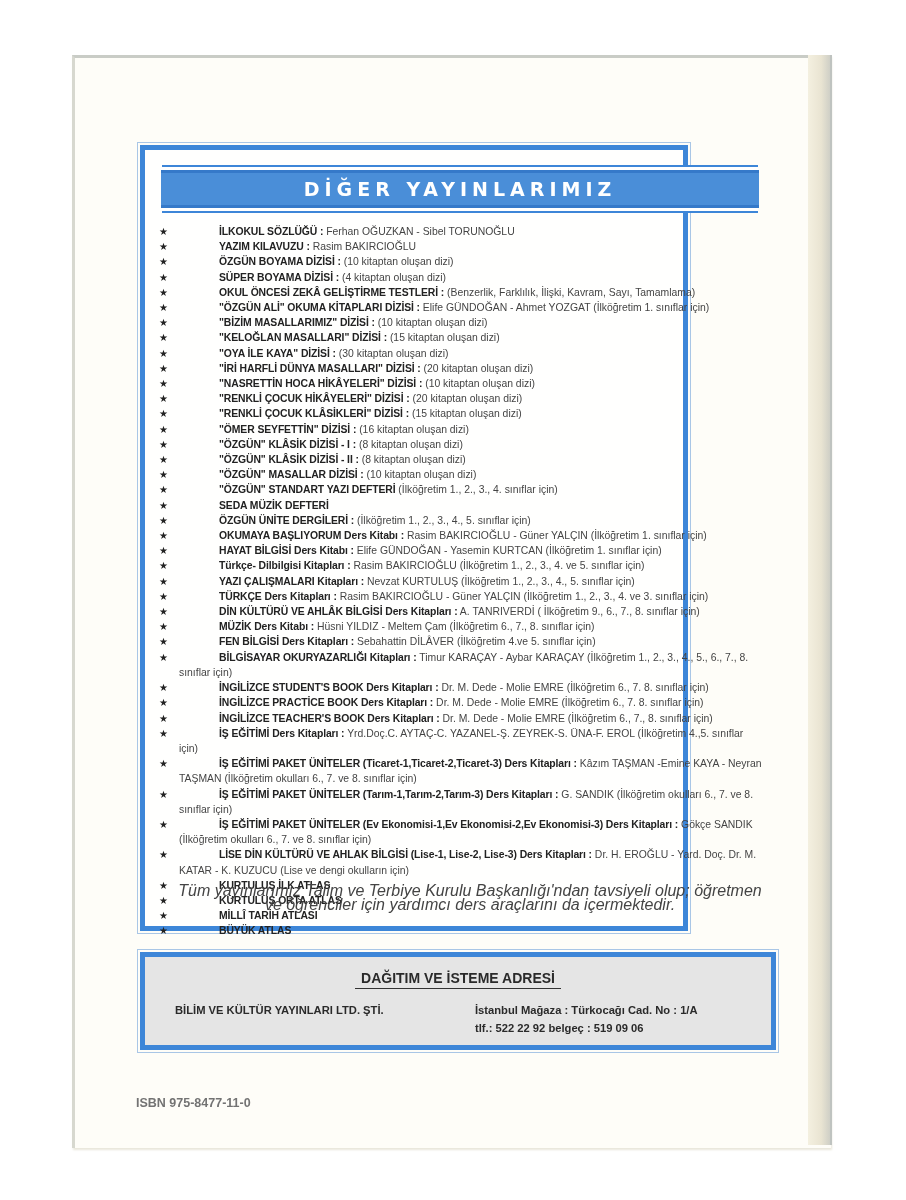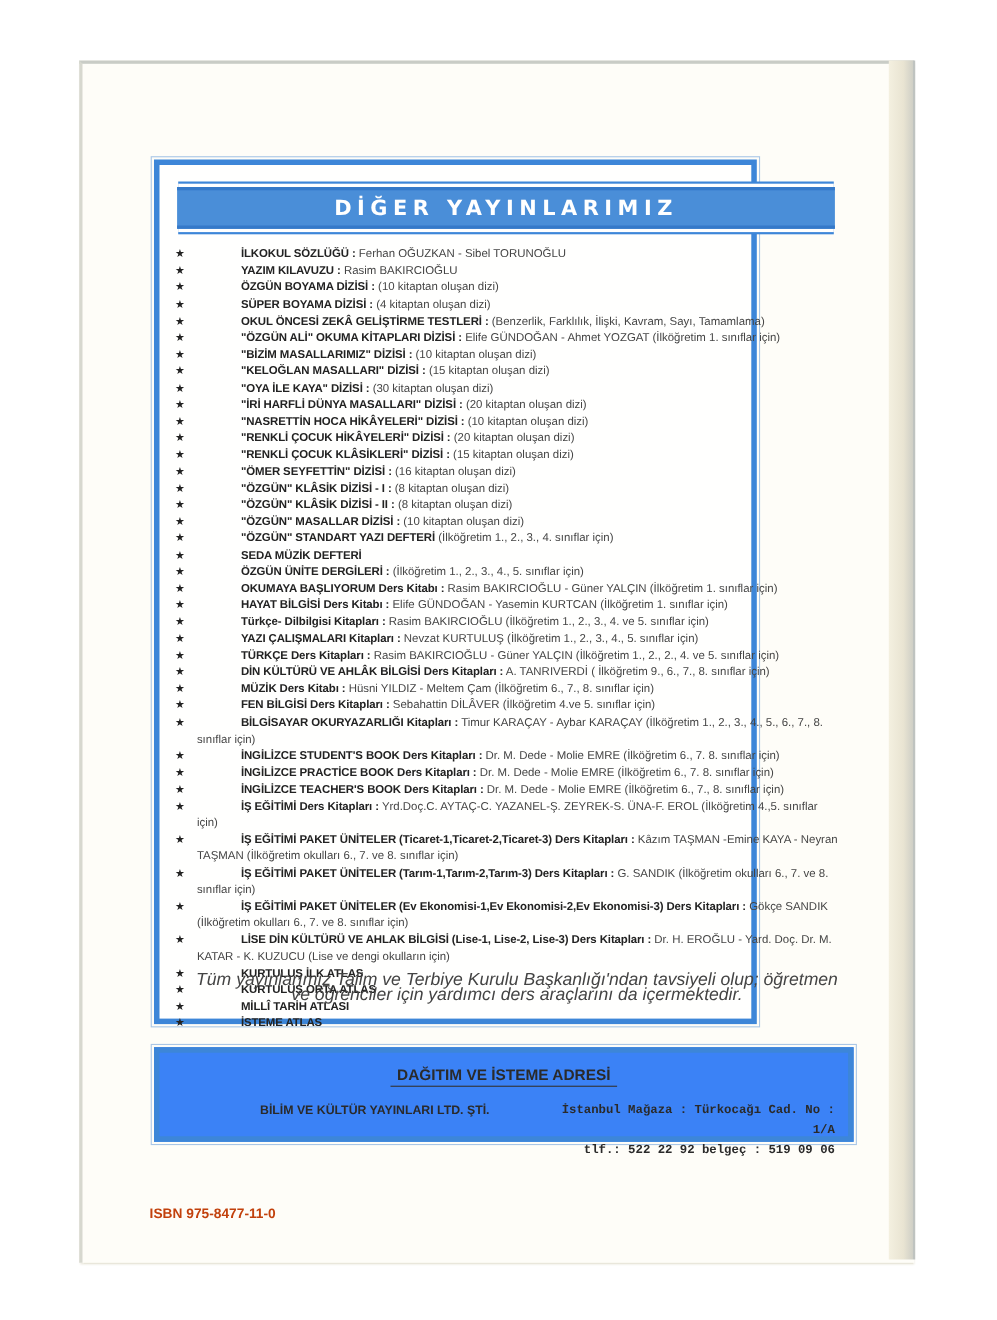--- a/index.html
+++ b/index.html
@@ -9,27 +9,27 @@
   .box1{position:absolute;left:140px;top:145px;width:548px;height:786px;border:5px solid #3d86d8;outline:1px solid #a9c6e6;outline-offset:2px;background:#fffffe;box-sizing:border-box;}
   .banner{position:absolute;left:16px;top:20px;width:598px;height:38px;background:#4a8ed8;border-top:3px solid #3579c9;border-bottom:3px solid #3579c9;box-sizing:border-box;box-shadow:0 -4px 0 -1px #ffffff,0 -6px 0 -1px #3d86d8,0 4px 0 -1px #ffffff,0 6px 0 -1px #3d86d8;}
   .banner-title{color:#fff;font-weight:bold;font-size:19px;letter-spacing:5px;text-align:center;line-height:32px;font-family:"DejaVu Sans",sans-serif;}
   .list{position:absolute;left:14px;top:74px;width:605px;margin:0;padding:0;list-style:none;}
   .item{display:flex;font-size:10.4px;line-height:15.2px;color:#3a3a3a;}
   .star{width:20px;flex:0 0 20px;font-size:10px;color:#222;}
   .txt{flex:1;font-family:"Liberation Sans",sans-serif;}
   .b{font-weight:bold;color:#222;font-family:Liberation Sans, sans-serif;letter-spacing:-0.1px;margin-left:40px;}
   .n{font-family:"Liberation Sans",sans-serif;color:#444;transform:scaleX(0.92);}
   .note{position:absolute;left:30px;top:734px;width:590px;text-align:center;font-style:italic;font-size:16px;line-height:14px;color:#444;}
-  .box2{position:absolute;left:140px;top:952px;width:636px;height:86px;border:5px solid #3d86d8;outline:1px solid #a9c6e6;outline-offset:2px;background:#3b82f6;box-sizing:border-box;}
+  .box2{position:absolute;left:140px;top:952px;width:636px;height:98px;border:5px solid #3d86d8;outline:1px solid #a9c6e6;outline-offset:2px;background:#e5e5e5;box-sizing:border-box;}
   .addr-title{position:absolute;left:0;width:100%;top:12px;text-align:center;}
   .addr-title span{display:inline-block;font-size:14px;font-weight:bold;color:#2a2a2a;border-bottom:1.5px solid #333;padding:0 6px 2px;}
-  .col{position:absolute;top:44px;text-align:right;font-size:11.2px;line-height:18px;color:#2a2a2a;font-weight:bold;}
+  .col{position:absolute;top:44px;text-align:left;font-size:11.2px;line-height:18px;color:#2a2a2a;font-weight:bold;}
   .col.left{left:30px;width:270px;}
-  .col.right{left:344px;width:270px;font-family:Liberation Mono, monospace;}
-  .isbn{position:absolute;left:136px;top:1096px;font-size:12.5px;font-weight:bold;color:#c2410c;}
+  .col.right{left:330px;width:270px;}
+  .isbn{position:absolute;left:136px;top:1096px;font-size:12.5px;font-weight:bold;color:#737373;}
 </style>
 </head>
 <body>
 
 <div class="cover"></div>
 <div class="spine"></div>
 
 <div class="box1">
   <div class="banner">
     <div class="banner-title">DİĞER YAYINLARIMIZ</div>
@@ -126,21 +126,21 @@
       <li class="item">
         <span class="star">★</span>
         <span class="txt"><span class="b">Türkçe- Dilbilgisi Kitapları :</span><span class="n"> Rasim BAKIRCIOĞLU (İlköğretim  1., 2., 3., 4. ve 5. sınıflar için)</span></span>
       </li>
       <li class="item">
         <span class="star">★</span>
         <span class="txt"><span class="b">YAZI ÇALIŞMALARI Kitapları :</span><span class="n"> Nevzat KURTULUŞ (İlköğretim 1., 2., 3., 4., 5.  sınıflar için)</span></span>
       </li>
       <li class="item">
         <span class="star">★</span>
-        <span class="txt"><span class="b">TÜRKÇE Ders Kitapları :</span><span class="n">  Rasim BAKIRCIOĞLU - Güner YALÇIN (İlköğretim 1., 2., 2., 4. ve 5. sınıflar için)</span></span>
+        <span class="txt"><span class="b">TÜRKÇE Ders Kitapları :</span><span class="n">  Rasim BAKIRCIOĞLU - Güner YALÇIN (İlköğretim 1., 2., 3., 4. ve 3. sınıflar için)</span></span>
       </li>
       <li class="item">
         <span class="star">★</span>
         <span class="txt"><span class="b">DİN KÜLTÜRÜ VE AHLÂK BİLGİSİ Ders Kitapları :</span><span class="n"> A. TANRIVERDİ ( İlköğretim 9., 6., 7., 8. sınıflar için)</span></span>
       </li>
       <li class="item">
         <span class="star">★</span>
         <span class="txt"><span class="b">MÜZİK Ders Kitabı :</span><span class="n"> Hüsni YILDIZ - Meltem Çam (İlköğretim 6., 7., 8. sınıflar için)</span></span>
       </li>
       <li class="item">
@@ -190,21 +190,21 @@
       <li class="item">
         <span class="star">★</span>
         <span class="txt"><span class="b">KURTULUŞ ORTA ATLAS</span><span class="n"></span></span>
       </li>
       <li class="item">
         <span class="star">★</span>
         <span class="txt"><span class="b">MİLLÎ TARİH ATLASI</span><span class="n"></span></span>
       </li>
       <li class="item">
         <span class="star">★</span>
-        <span class="txt"><span class="b">İSTEME ATLAS</span><span class="n"></span></span>
+        <span class="txt"><span class="b">BÜYÜK ATLAS</span><span class="n"></span></span>
       </li>
     </ul>
   <div class="note">Tüm yayınlarımız Talim ve Terbiye Kurulu Başkanlığı'ndan tavsiyeli olup; öğretmen ve öğrenciler için yardımcı ders araçlarını da içermektedir.</div>
 </div>
 
 <div class="box2">
   <div class="addr-title"><span>DAĞITIM VE İSTEME ADRESİ</span></div>
   <div class="col left">
     <div>BİLİM VE KÜLTÜR YAYINLARI LTD. ŞTİ.</div>
   </div>

